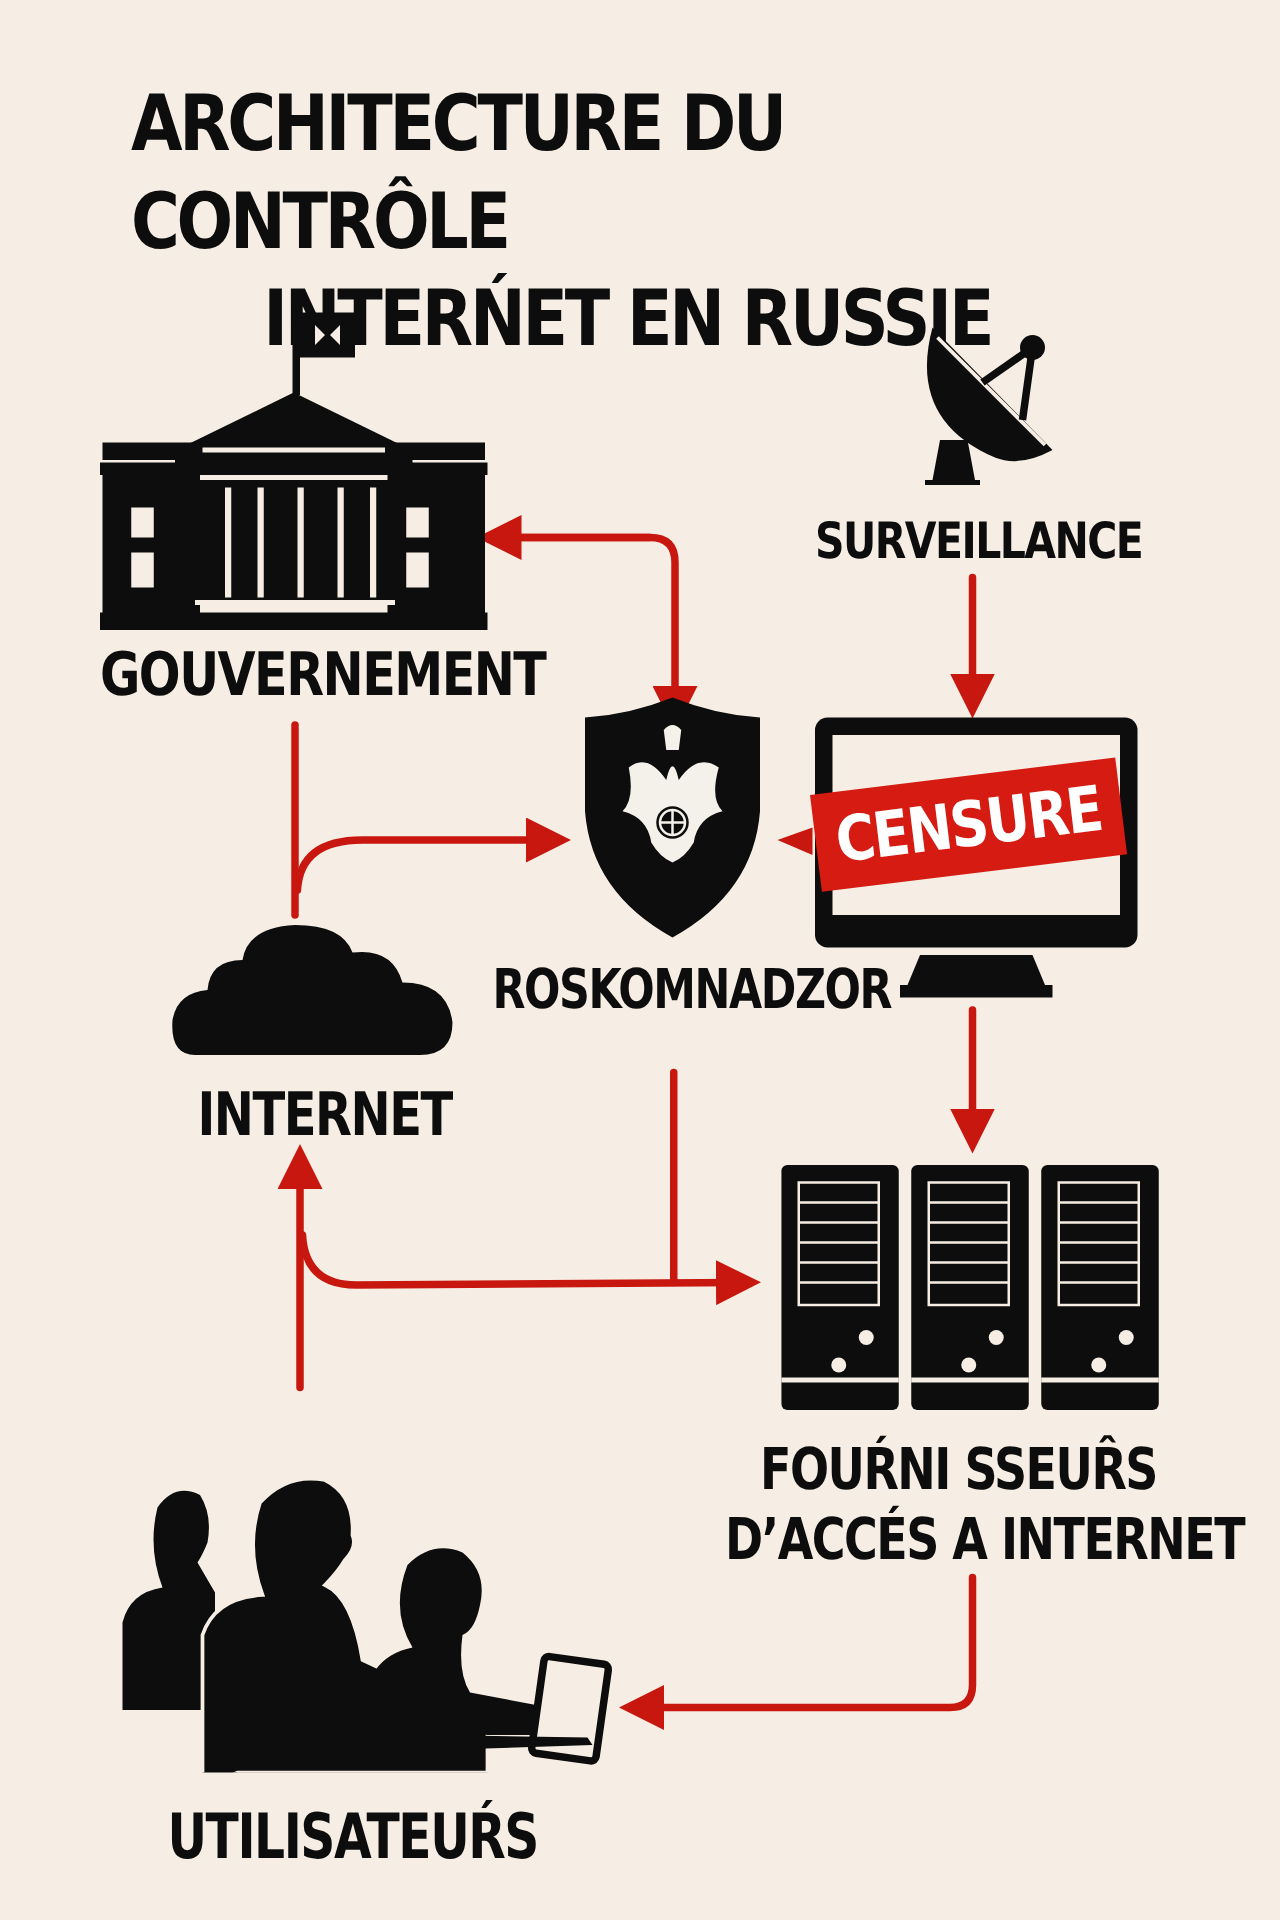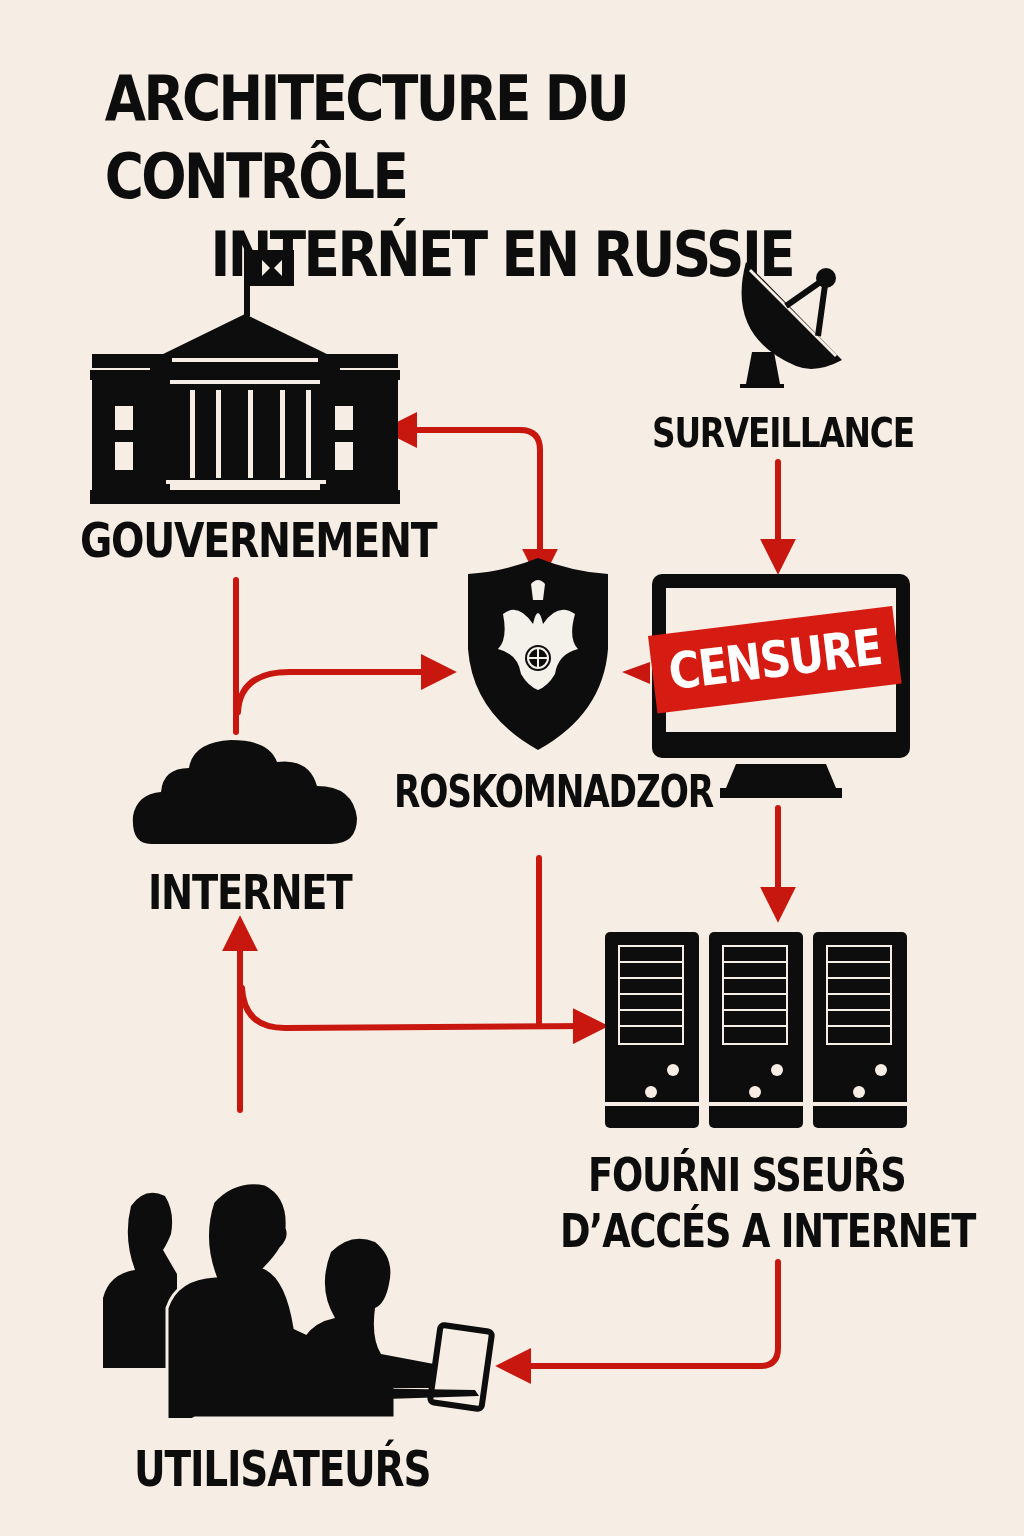--- a/index.html
+++ b/index.html
@@ -15,21 +15,21 @@
     font-size: 62px; line-height: 78px; letter-spacing: -3px;
     transform: scaleX(0.86); transform-origin: left top;
   }
   .title .l1 { display: block; margin-left: 52px; }
   .title .l2 { display: block; margin-left: 175px; }
   .label {
     position: absolute; font-family: "DejaVu Sans", sans-serif; font-weight: bold;
     letter-spacing: -1.5px; white-space: nowrap; transform-origin: left top;
   }
   svg.layer { position: absolute; left: 0; top: 0; }
-  .node { position: absolute; text-align: center; }
+  .node { position: absolute; }
 </style>
 </head>
 <body>
 
 <div class="title">
   <span class="l1">ARCHITECTURE DU CONTRÔLE</span>
   <span class="l2">INTERŃET EN RUSSIE</span>
 </div>
 
 <svg class="layer" width="1024" height="1536">
@@ -121,28 +121,28 @@
     <rect x="2" y="2" width="258" height="184" rx="10" fill="#0d0d0d"></rect>
     <rect x="16" y="16" width="230" height="144" fill="#f6eee4"></rect>
     <path d="M86,192 L176,192 L186,216 L76,216 Z" fill="#0d0d0d"></path>
     <rect x="70" y="216" width="122" height="10" fill="#0d0d0d"></rect>
   </svg>
   <div style="position:absolute;left:-2px;top:64px;width:246px;height:78px;background:#d61b12;transform:rotate(-7deg);transform-origin:left top;display:flex;align-items:center;justify-content:center;">
     <span style="color:#fff;font-family:'DejaVu Sans',sans-serif;font-weight:bold;font-size:50px;letter-spacing:-2px;transform:scaleX(0.86);display:inline-block;">CENSURE</span>
   </div>
 </div>
 
-<div class="node" style="left:126px;top:738px;width:240px;height:180px;">
+<div class="node" style="left:136px;top:738px;width:240px;height:180px;">
   <svg width="230" height="110" viewBox="0 0 230 110">
     <path d="M20,106 Q0,106 2,78 Q6,56 30,54 Q32,30 58,30 Q62,4 100,2 Q138,2 146,24 Q178,20 186,48 Q222,48 226,80 Q226,106 200,106 Z" fill="#0d0d0d"></path>
   </svg>
   <div class="label" style="left:22px;top:126px;font-size:48px;transform:scaleX(0.80);">INTERNET</div>
 </div>
 
-<div class="node" style="left:560px;top:930px;width:420px;height:330px;">
+<div class="node" style="left:580px;top:930px;width:420px;height:330px;">
   <svg width="320" height="200" viewBox="0 0 320 200" style="position:absolute;left:45px;top:0;">
     <g>
       <rect x="0" y="2" width="94" height="196" rx="5" fill="#0d0d0d"></rect>
       <rect x="104" y="2" width="94" height="196" rx="5" fill="#0d0d0d"></rect>
       <rect x="208" y="2" width="94" height="196" rx="5" fill="#0d0d0d"></rect>
     </g>
     <g fill="none" stroke="#f6eee4" stroke-width="2">
       <rect x="14" y="16" width="64" height="98"></rect>
       <rect x="118" y="16" width="64" height="98"></rect>
       <rect x="222" y="16" width="64" height="98"></rect>

